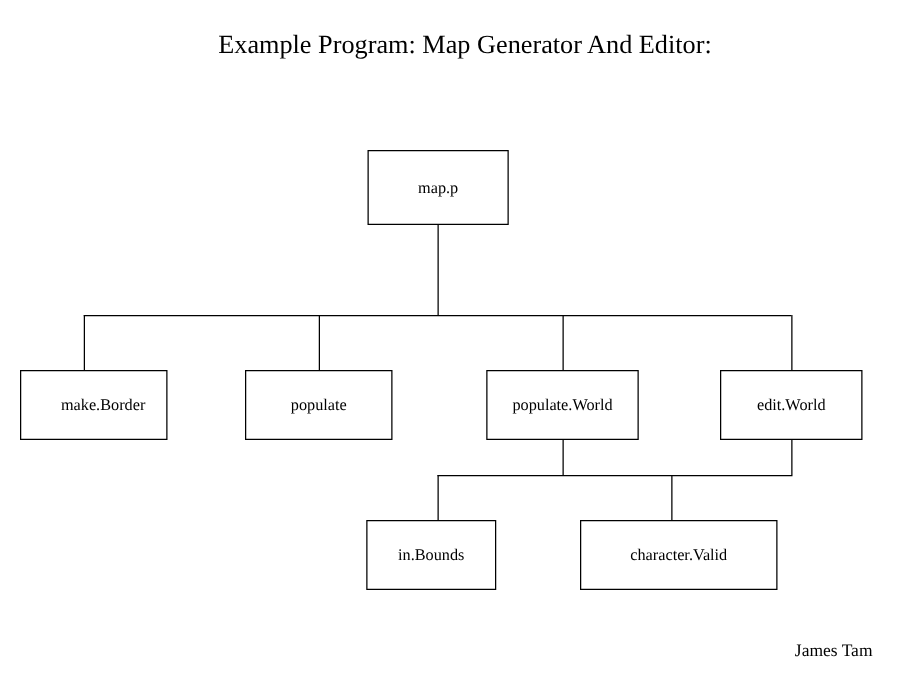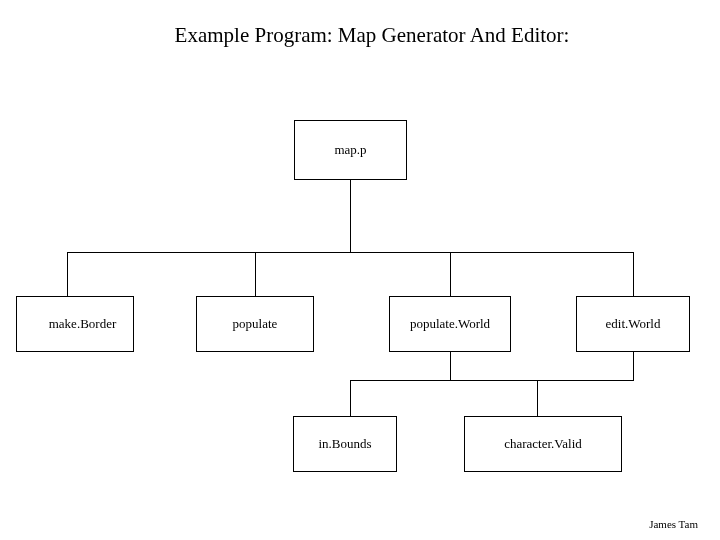--- a/index.html
+++ b/index.html
@@ -49,21 +49,21 @@
   .line {
     position: absolute;
     background: #000000;
   }
   .hline { height: 1px; }
   .vline { width: 1px; }
   .credit {
     position: absolute;
     right: 22px;
     bottom: 10px;
-    font-size: 11px;
+    font-size: 14px;
     color: #000000;
     font-family: "Liberation Serif", serif;
   }
 </style>
 </head>
 <body>
 
 <div id="slide">
 
   <div class="title">

